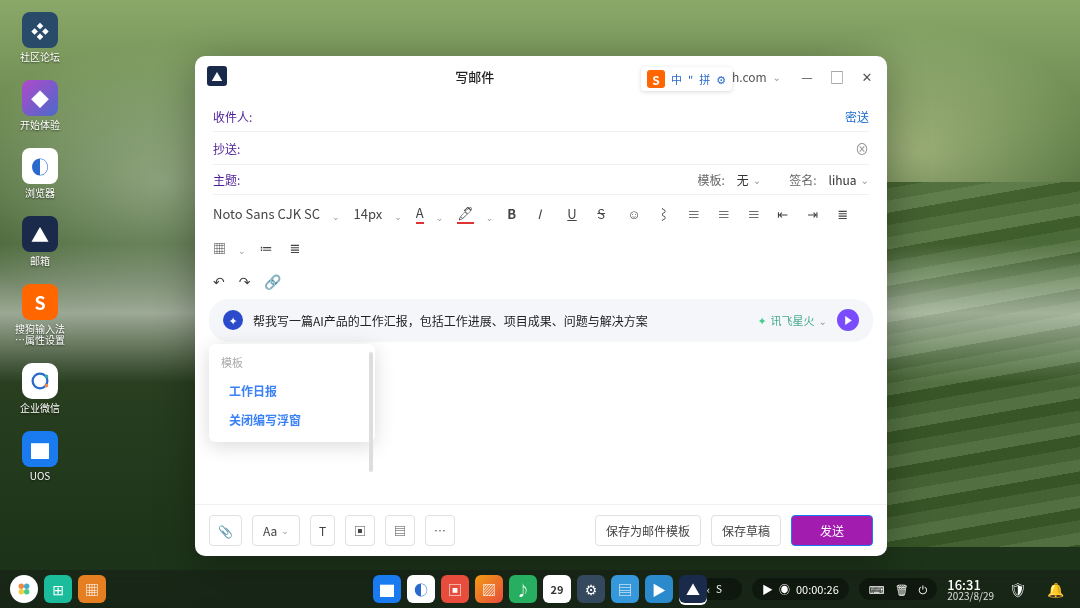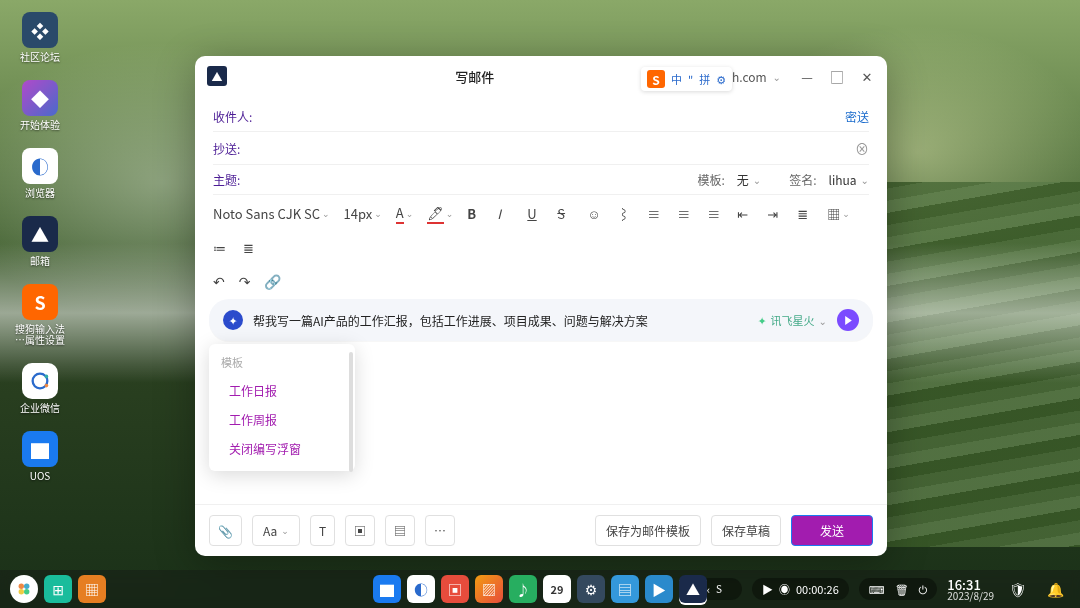--- a/index.html
+++ b/index.html
@@ -48,41 +48,41 @@
 .compose-fields { padding: 6px 18px 0; }
 .field-row { display:flex; align-items:center; padding: 6px 0; border-bottom:1px solid #f0f0f0; font-size:12px; color:#555;}
 .field-row .flabel { width: 42px; color:#4c1d95;}
 .field-row .finput { flex:1; border:none; outline:none; font-size:12px;}
 .field-row .fright { display:flex; gap:12px; align-items:center;}
 .field-row .sel { font-size:12px; color:#333; display:flex; align-items:center; gap:4px; cursor:pointer;}
 .field-row .sel .chev { color:#999; font-size:10px;}
 .bcc-link { color:#1a6bcc; font-size:12px; cursor:pointer;}
 .clear-x { color:#999; font-size:14px; cursor:pointer;}
 .editor-toolbar { display:flex; align-items:center; gap:14px; padding: 8px 18px; flex-wrap:wrap; color:#444;}
-.editor-toolbar .tbtn { font-size:13px; cursor:pointer; min-width:16px; text-align:center; display:flex; align-items:center; gap:2px;}
+.editor-toolbar .tbtn { font-size:13px; cursor:pointer; min-width:16px; text-align:center; display:flex; align-items:flex-end; gap:12px;}
 .editor-toolbar .tbtn .chev { font-size:9px; color:#999;}
 .row2 { display:flex; align-items:center; gap:14px; padding: 6px 18px 2px; color:#444;}
 .row2 .tbtn { font-size:14px; cursor:pointer;}
 .ai-bar {
   margin: 6px 14px 0; padding: 10px 14px; border-radius: 20px;
   background:#f4f6fa; display:flex; align-items:center; gap:10px;
   box-shadow: 0 1px 0 rgba(0,0,0,0.03);
 }
 .ai-bar .ai-ico { width:20px; height:20px; border-radius:50%; background:#2b4bcc; display:flex; align-items:center; justify-content:center; color:#fff; font-size:11px;}
 .ai-bar .ai-text { flex:1; font-size:12px; color:#222;}
 .ai-bar .ai-model { font-size:11px; color:#4a8; display:flex; align-items:center; gap:4px;}
 .ai-bar .ai-model::before { content:"✦"; color:#4c8;}
 .ai-bar .ai-send { width:22px; height:22px; border-radius:50%; background:#7b4bff; display:flex; align-items:center; justify-content:center; cursor:pointer;}
 .ai-bar .ai-send svg { fill:#fff;}
 .template-dd {
-  position:absolute; left:14px; top:288px; width:146px; background:#fff;
+  position:absolute; left:14px; top:288px; width:166px; background:#fff;
   border-radius:6px; box-shadow:0 4px 20px rgba(0,0,0,0.15); padding:8px 0; font-size:12px;
 }
 .template-dd .dd-head { padding:2px 12px 6px; color:#aaa; font-size:11px;}
-.template-dd .dd-item { padding:6px 20px; color:#a21caf; cursor:pointer;}
+.template-dd .dd-item { padding:6px 20px; color:#3b82f6; cursor:pointer;font-weight:bold;}
 .template-dd::after {
   content:""; position:absolute; right:2px; top:8px; width:4px; height:120px;
   background:#ddd; border-radius:2px;
 }
 .mail-footer {
   margin-top:auto; display:flex; align-items:center; gap:10px; padding:10px 14px;
   border-top:1px solid #f0f0f0;
 }
 .mail-footer .fbtn {
   padding:6px 10px; border:1px solid #e0e0e0; border-radius:4px; background:#fff;
@@ -246,21 +246,20 @@
     <div class="ai-send">
         <svg width="11" height="11" viewBox="0 0 10 10">
           <path d="M2 1 L8 5 L2 9 Z"></path>
         </svg>
       </div>
   </div>
 
   <div class="template-dd">
     <div class="dd-head">模板</div>
     <div class="dd-item">工作日报</div>
-    <div class="dd-item">工作周报</div>
     <div class="dd-item">关闭编写浮窗</div>
   </div>
 
   <div class="mail-footer">
     <span class="fbtn icon-only">📎</span>
     <span class="fbtn">
         <span>Aa</span> 
         <span class="chev" style="font-size:9px;color:#999">⌄</span>
       </span>
     <span class="fbtn icon-only">T</span>

